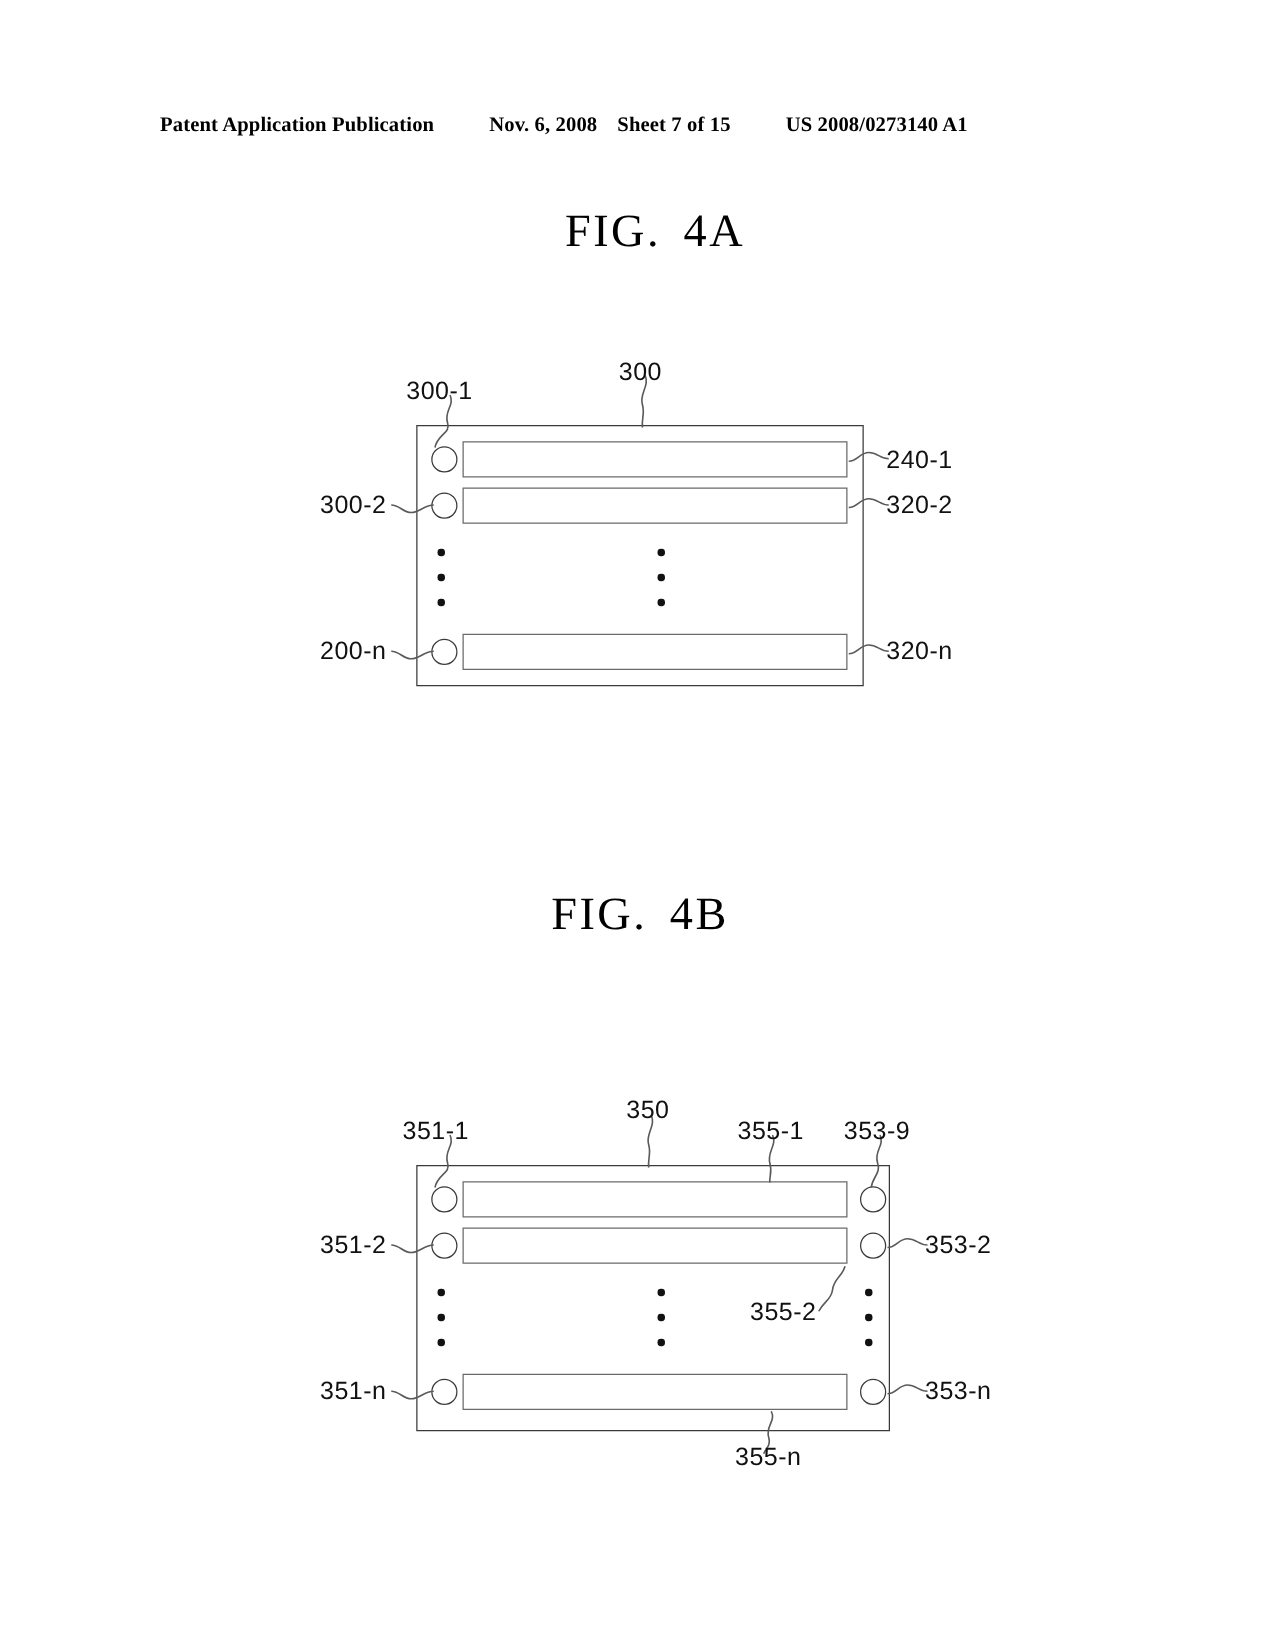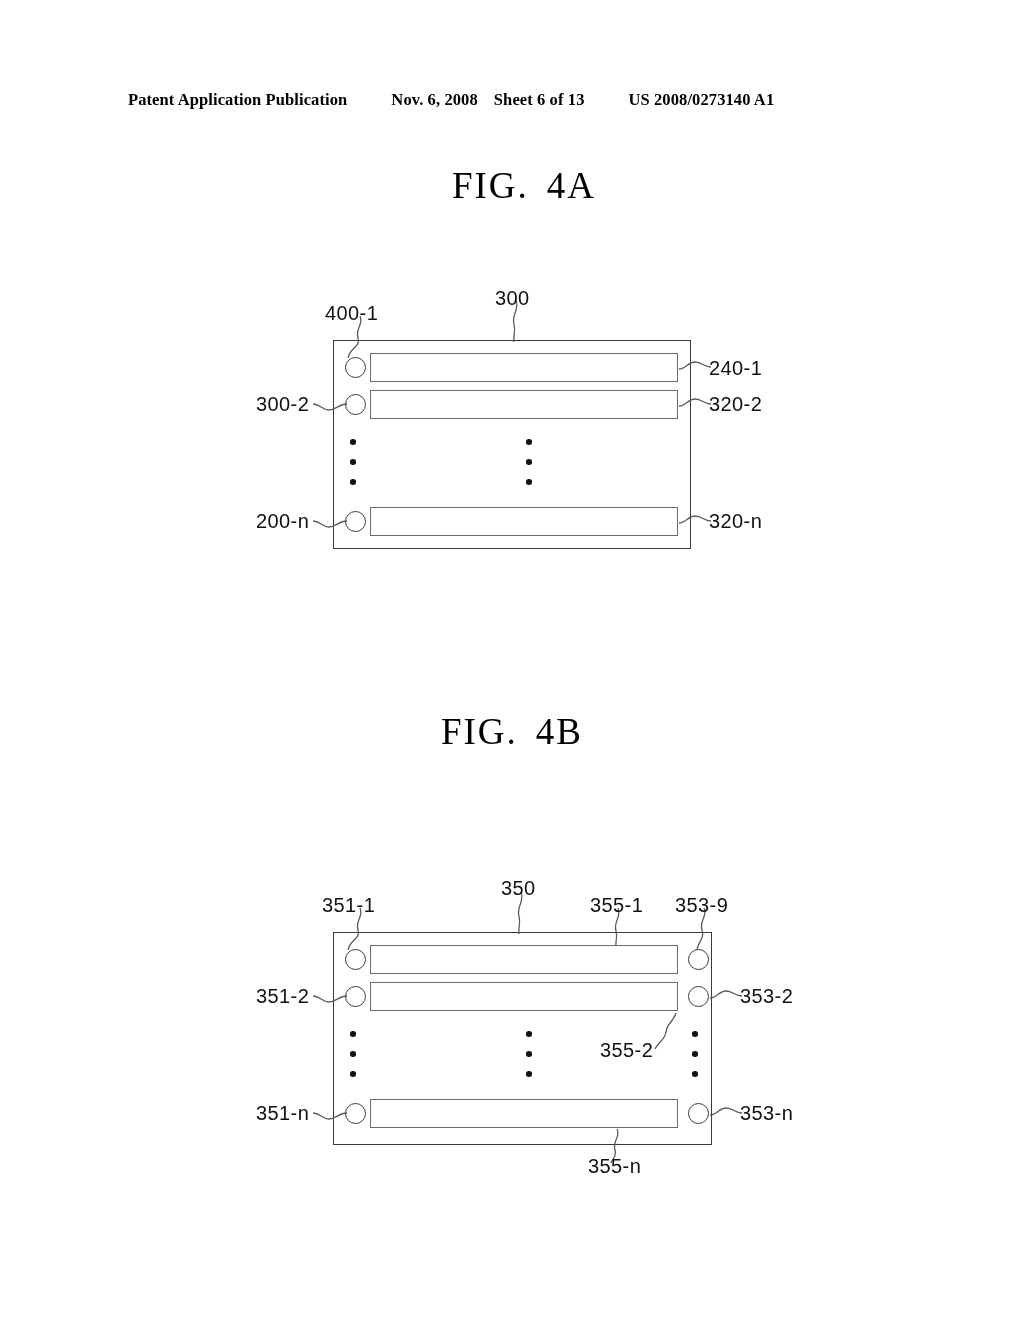--- a/index.html
+++ b/index.html
@@ -120,21 +120,21 @@
     stroke: #5a5a5a;
     stroke-width: 1.3;
   }
 </style>
 </head>
 <body>
 
 <div class="page-header">
   <span class="hdr-pub">Patent Application Publication</span>
   <span class="hdr-date">Nov. 6, 2008</span>
-  <span class="hdr-sheet">Sheet 6 of 13</span>
+  <span class="hdr-sheet">Sheet 7 of 15</span>
   <span class="hdr-num">US 2008/0273140 A1</span>
 </div>
 
 <div class="fig-title" id="fig4a-title">
   <span>FIG.</span><span class="spc"></span><span>4A</span>
 </div>
 
 <div class="figure" id="figure-4a">
 
   <div class="outer-box" style="left:333px; top:70px; width:358px; height:209px;"></div>
@@ -142,21 +142,21 @@
   <svg class="leader" style="left:500px; top:28px; width:40px; height:46px;" viewBox="0 0 40 46">
     <path d="M 16 2 C 20 11, 11 17, 14 26 C 16 33, 13 38, 14 44"></path>
   </svg>
   <div class="ref-label" style="left:495px; top:18px;">300</div>
 
   <div class="node-circle" style="left:345px; top:87px;"></div>
   <div class="bar" style="left:370px; top:83px; width:308px; height:29px;"></div>
   <svg class="leader" style="left:338px; top:44px; width:36px; height:46px;" viewBox="0 0 36 46">
     <path d="M 22 2 C 26 10, 17 15, 20 24 C 23 33, 12 33, 10 44"></path>
   </svg>
-  <div class="ref-label" style="left:325px; top:33px;">400-1</div>
+  <div class="ref-label" style="left:325px; top:33px;">300-1</div>
   <svg class="leader" style="left:678px; top:88px; width:34px; height:18px;" viewBox="0 0 34 18">
     <path d="M 1 11 C 8 11, 10 4, 17 4 C 24 4, 26 9, 33 9"></path>
   </svg>
   <div class="ref-label" style="left:709px; top:88px;">240-1</div>
 
   <div class="node-circle" style="left:345px; top:124px;"></div>
   <div class="bar" style="left:370px; top:120px; width:308px; height:29px;"></div>
   <svg class="leader" style="left:312px; top:126px; width:36px; height:18px;" viewBox="0 0 36 18">
     <path d="M 1 8 C 8 8, 10 14, 17 14 C 24 14, 27 8, 35 8"></path>
   </svg>

